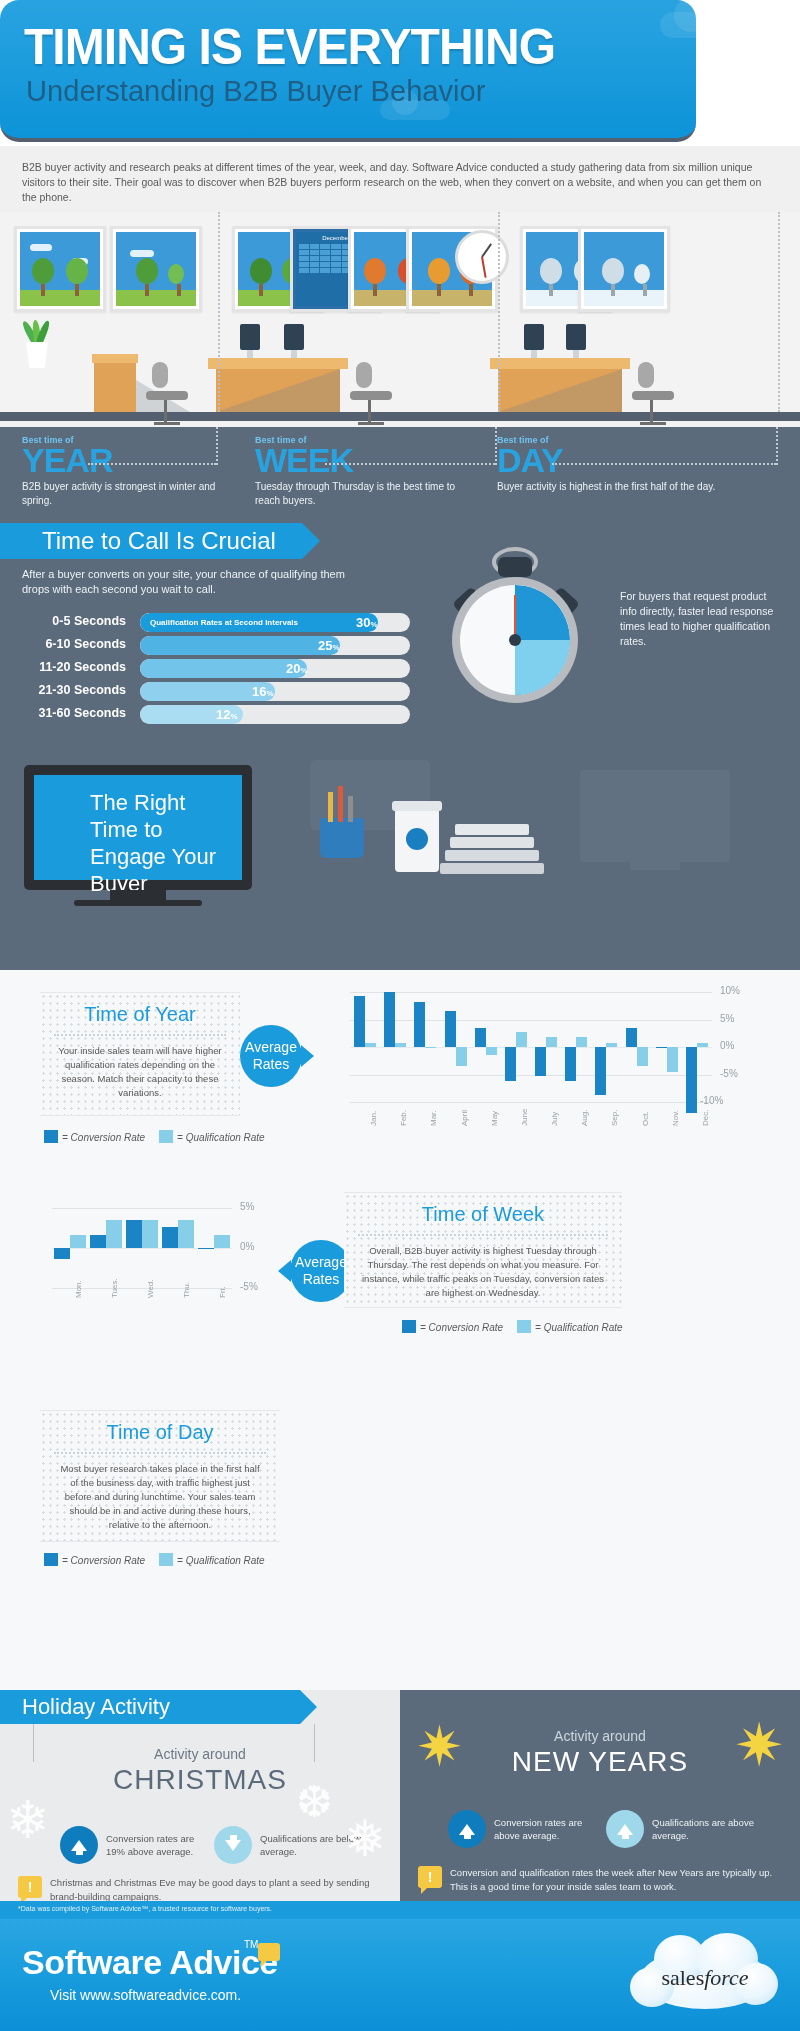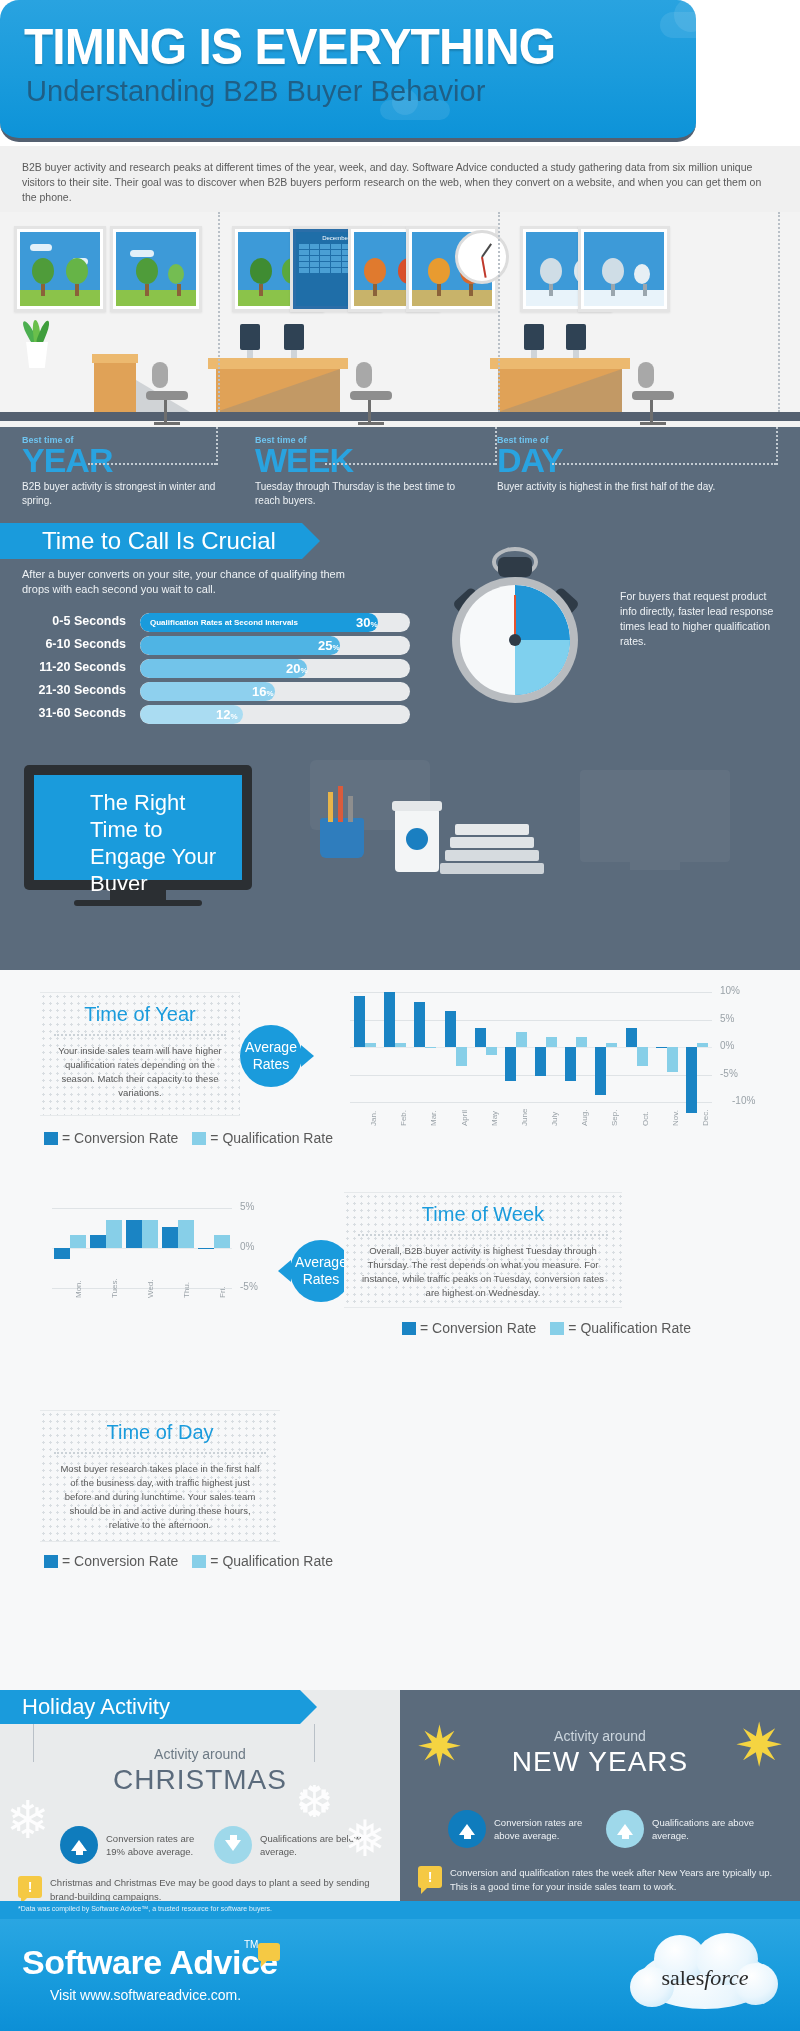--- a/index.html
+++ b/index.html
@@ -141,21 +141,21 @@
   .white { position:absolute; left:0; top:970px; width:800px; height:720px; background:#f7f8f9; }
   .dotpanel {
     position:absolute; background:
       radial-gradient(circle, #d8dde1 1px, transparent 1.2px) 0 0/7px 7px,
       #f7f8f9;
     border-top:1px solid #e6e9eb; border-bottom:1px solid #e6e9eb;
   }
   .dotpanel h3 { font-size:20px; color:#1a9bdc; font-weight:normal; text-align:center; padding-top:10px; }
   .dotpanel .hr { border-top:2px dotted #cbd2d7; margin:8px 14px 8px; }
   .dotpanel p { font-size:9.5px; line-height:14px; color:#5a5a5a; text-align:center; padding:0 16px 10px; }
-  .legend { position:absolute; display:flex; gap:14px; font-size:14px; color:#5a5a5a; align-items:center; }
+  .legend { position:absolute; display:flex; gap:14px; font-size:10px; color:#5a5a5a; align-items:center;font-style:italic; }
   .legend .sw { width:14px; height:13px; display:inline-block; margin-right:4px; vertical-align:-2px; }
   .bubble { position:absolute; border-radius:50%; background:#1a9bdc; color:#fff; display:flex; align-items:center; justify-content:flex-start; text-align:center; font-size:14px; line-height:17px; }
   .bubble .arrow { position:absolute; width:0; height:0; }
 
   .chart { position:absolute; }
   .axisline { position:absolute; height:1px; background:#dfe3e6; }
   .ticklbl { position:absolute; font-size:10px; color:#9aa2a8; }
   .bar { position:absolute; }
   .xlbl { position:absolute; font-size:8px; color:#9aa2a8; transform:rotate(-90deg); transform-origin:left top; white-space:nowrap; }
 
@@ -547,21 +547,21 @@
     <div class="chart" id="chart-year" style="left:336px;top:12px;width:420px;height:180px;">
         <div class="axisline" style="left: 14px; width: 362px; top: 10px;"></div>
         <div class="ticklbl" style="left: 384px; top: 3px;">10%</div>
         <div class="axisline" style="left: 14px; width: 362px; top: 37.5556px;"></div>
         <div class="ticklbl" style="left: 384px; top: 30.5556px;">5%</div>
         <div class="axisline" style="left: 14px; width: 362px; top: 65.1111px; background: rgb(230, 234, 237);"></div>
         <div class="ticklbl" style="left: 384px; top: 58.1111px;">0%</div>
         <div class="axisline" style="left: 14px; width: 362px; top: 92.6667px;"></div>
         <div class="ticklbl" style="left: 384px; top: 85.6667px;">-5%</div>
         <div class="axisline" style="left: 14px; width: 362px; top: 120.222px;"></div>
-        <div class="ticklbl" style="left: 396px; top: 113.222px;">-10%</div>
+        <div class="ticklbl" style="left: 364px; top: 113.222px;">-10%</div>
         <div class="bar" style="left: 18.0833px; top: 14.4089px; width: 11px; height: 50.7022px; background: rgb(26, 132, 196);"></div>
         <div class="bar" style="left: 29.0833px; top: 60.7022px; width: 11px; height: 4.40889px; background: rgb(135, 207, 232);"></div>
         <div class="xlbl" style="left: 33.0833px; top: 144px;">Jan.</div>
         <div class="bar" style="left: 48.25px; top: 10px; width: 11px; height: 55.1111px; background: rgb(26, 132, 196);"></div>
         <div class="bar" style="left: 59.25px; top: 60.7022px; width: 11px; height: 4.40889px; background: rgb(135, 207, 232);"></div>
         <div class="xlbl" style="left: 63.25px; top: 144px;">Feb.</div>
         <div class="bar" style="left: 78.4167px; top: 19.92px; width: 11px; height: 45.1911px; background: rgb(26, 132, 196);"></div>
         <div class="bar" style="left: 89.4167px; top: 65.1111px; width: 11px; height: 1px; background: rgb(135, 207, 232);"></div>
         <div class="xlbl" style="left: 93.4167px; top: 144px;">Mar.</div>
         <div class="bar" style="left: 108.583px; top: 29.2889px; width: 11px; height: 35.8222px; background: rgb(26, 132, 196);"></div>

